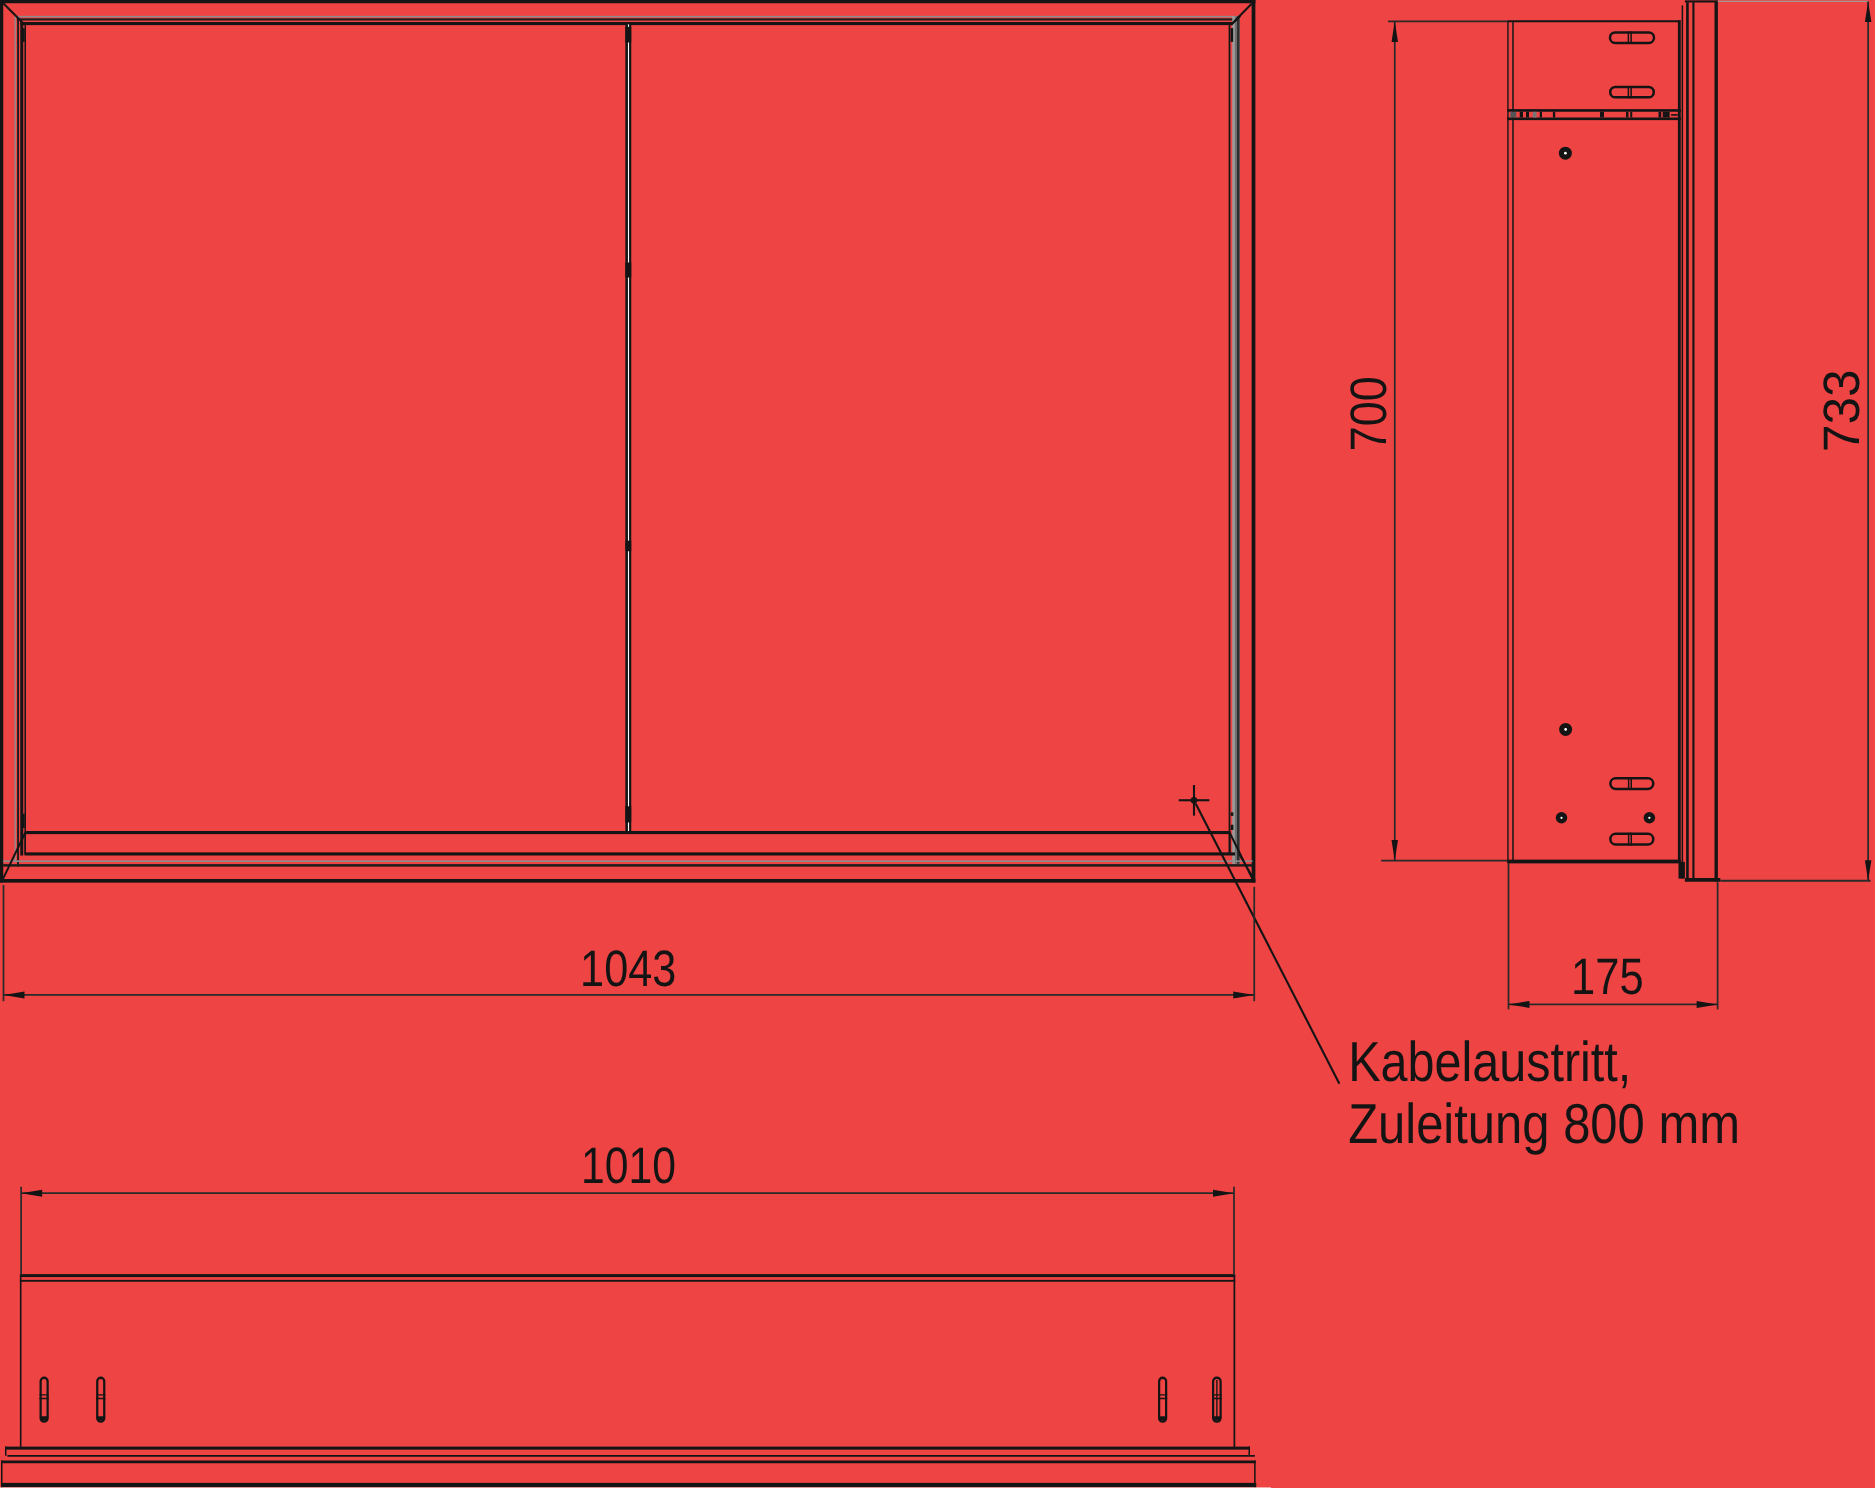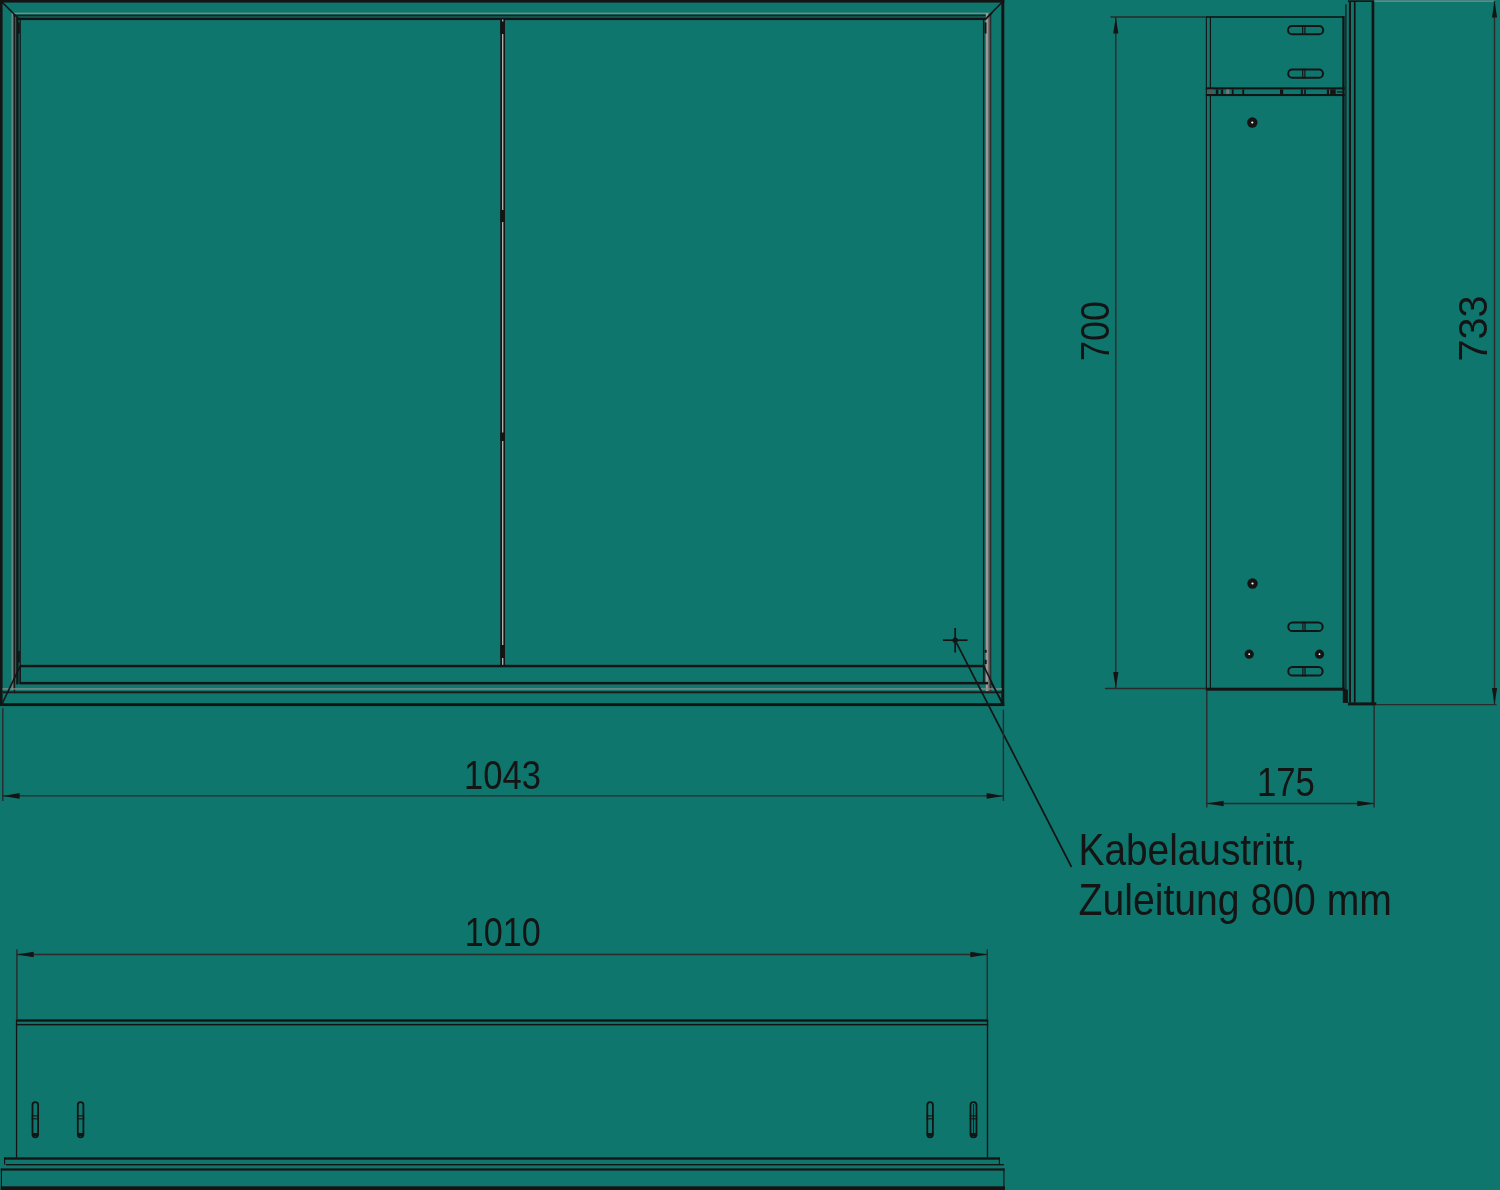--- a/index.html
+++ b/index.html
@@ -1,16 +1,16 @@
 <!DOCTYPE html>
 <html><head>
 <meta charset="utf-8">
 <style>
   html,body{margin:0;padding:0;background:#fff;}
-  #page{width:1500px;height:1190px;position:relative;overflow:hidden;background:#0f766e;}
+  #page{width:1500px;height:1190px;position:relative;overflow:hidden;background:#ef4444;}
   svg{display:block;}
   text{font-family:"Liberation Sans",sans-serif;fill:#141414;}
 </style>
 </head>
 <body>
 <div id="page">
 <svg width="1500" height="1190" viewBox="0 0 1500 1190">
   <g fill="#141414" stroke="none">
 
     <rect x="0" y="0" width="1004.3" height="2.6"></rect>

